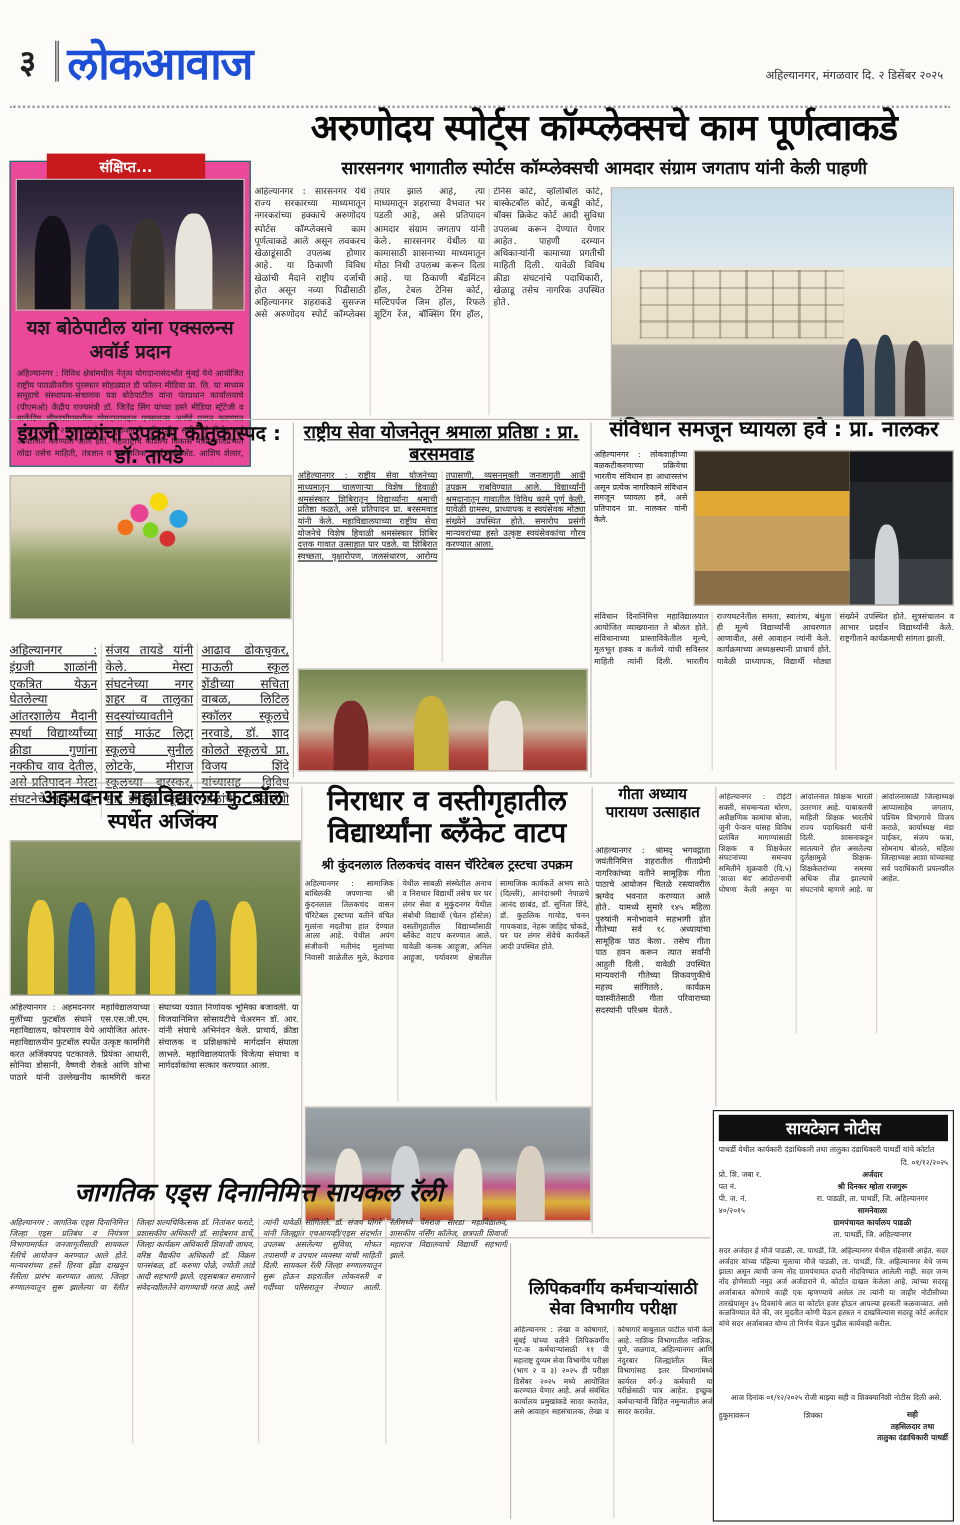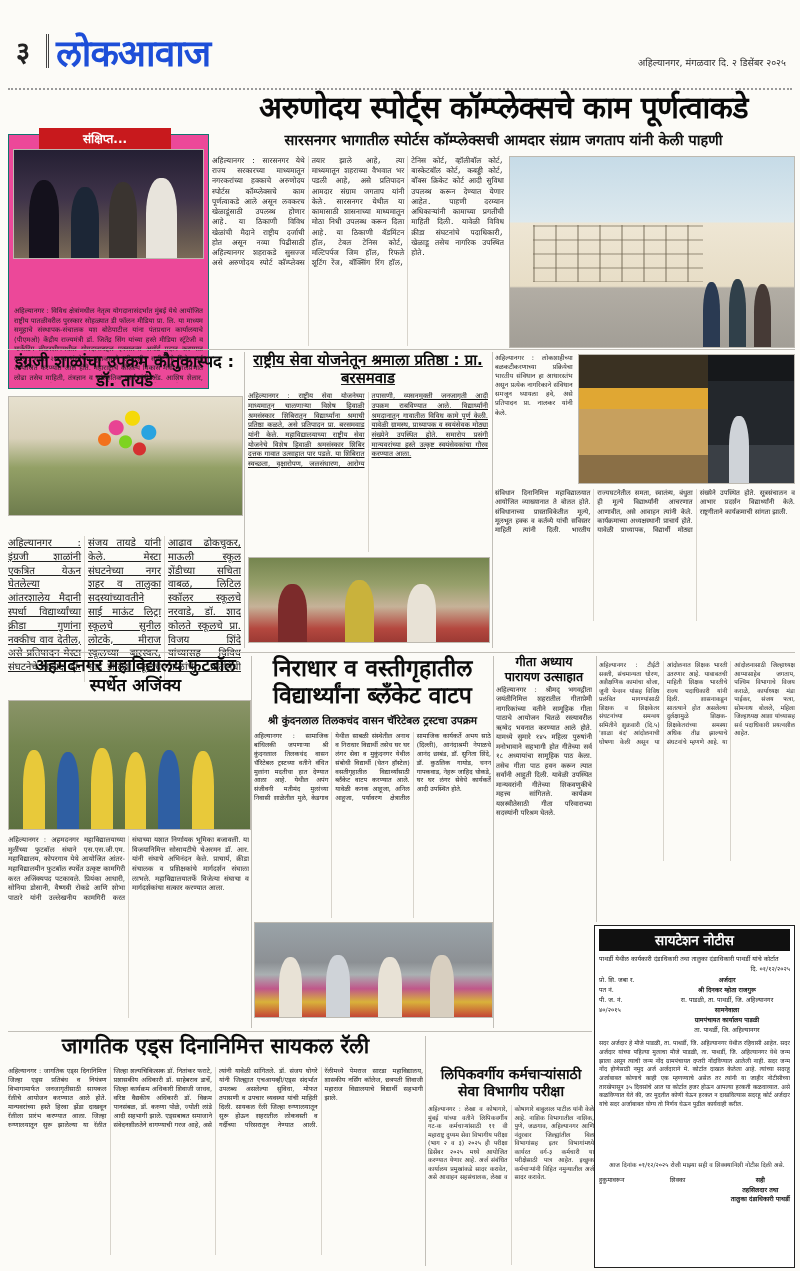--- a/index.html
+++ b/index.html
@@ -73,26 +73,26 @@
      background:linear-gradient(180deg,#8a9468 0%,#748550 35%,#5d7040 100%);}
   #football .body-t{margin-top:6px;height:182px;column-count:2;font-size:7px;}
   #blankets{left:254px;top:655px;width:237px;height:373px;}
   #blankets h2{font-size:23px;}
   #blankets .sub2{font-size:10.5px;font-weight:bold;text-align:center;margin-top:4px;color:#111;}
   #blankets .body-t{margin-top:5px;height:186px;column-count:3;font-size:6.4px;}
   #p-blank{margin-top:4px;width:100%;height:94px;
      background:linear-gradient(180deg,#9aa3a8 0%,#8c9094 42%,#aab0b2 55%,#c0578a 70%,#d9b23a 84%,#c44536 100%);}
   #gita{left:496px;top:655px;width:96px;height:373px;}
   #gita h2{font-size:12.5px;}
-  #gita .body-t{margin-top:1px;height:330px;font-size:6.9px;}
+  #gita .body-t{margin-top:21px;height:330px;font-size:6.9px;font-family:Liberation Mono, monospace;}
   #schoolband{left:599px;top:655px;width:196px;height:266px;}
   #schoolband h2{font-size:16px;}
   #schoolband .body-t{margin-top:6px;height:200px;column-count:3;font-size:6.2px;}
   
-  #aids{left:8px;top:1034px;width:415px;height:234px;}
+  #aids{left:8px;top:982px;width:415px;height:234px;font-style:italic;}
   #aids h2{font-size:21px;}
   #aids .body-t{margin-top:8px;height:188px;column-count:4;font-size:6.5px;}
   #exam{left:428px;top:1034px;width:166px;height:234px;margin-top:32px;}
   #exam h2{font-size:14px;}
   #exam .body-t{margin-top:6px;height:160px;column-count:2;font-size:6.2px;}
   
   #notice{position:absolute;left:594px;top:925px;width:201px;height:343px;border:1.5px solid #222;background:#fff;padding:3px 4px;box-sizing:border-box;}
   #notice .ntitle{background:#101010;color:#fff;text-align:center;font-size:13.5px;font-weight:bold;padding:2px 0;}
   #notice .nintro{font-size:6.3px;text-align:justify;margin-top:4px;line-height:1.4;}
   #notice .ndate{font-size:6.3px;text-align:right;}
@@ -117,20 +117,21 @@
   <div id="hdr-rule"></div>
 
   <div id="brief">
     <div class="tab">संक्षिप्त...</div>
     <div id="p-award" class="photo">
       <span class="sil" style="left:8%;width:16%;height:72%;background:#14111c;"></span>
       <span class="sil" style="left:30%;width:15%;height:66%;background:#1c2636;"></span>
       <span class="sil" style="left:50%;width:15%;height:70%;background:#3a3430;"></span>
       <span class="sil" style="left:70%;width:16%;height:74%;background:#e8e4dc;"></span>
     </div>
+    <h2>यश बोठेपाटील यांना एक्सलन्स अवॉर्ड प्रदान</h2>
     <div class="body-t">अहिल्यानगर : विविध क्षेत्रांमधील नेतृत्व योगदानासंदर्भात मुंबई येथे आयोजित राष्ट्रीय पातळीवरील पुरस्कार सोहळ्यात डी फॉलन मीडिया प्रा. लि. या माध्यम समूहाचे संस्थापक-संचालक यश बोठेपाटील यांना पंतप्रधान कार्यालयाचे (पीएमओ) केंद्रीय राज्यमंत्री डॉ. जितेंद्र सिंग यांच्या हस्ते मीडिया स्ट्रॅटेजी व मार्केटिंग लीडरशीपमधील योगदानाबद्दल एक्सलन्स अवॉर्ड प्रदान करण्यात आला. भारत २४ या संस्थेच्या पुढाकाराने 'लीडरशीप समीट' हे विशेष पर्व आयोजित करण्यात आले होते. महाराष्ट्राचे कौशल्य विकास मंत्री मंगलप्रभात लोढा तसेच माहिती, तंत्रज्ञान व सांस्कृतिक कार्य मंत्री अ‍ॅड. आशिष शेलार, भारत २४ चे संस्थापक-मुख्य कार्यकारी अधिकारी जगदीश चंद्रा, व्यवस्थापकीय संचालक मनोज जम्याल, मीडिया व मार्केटिंग क्षेत्रातील प्रतिनिधी सहभागी झाले होते.</div>
   </div>
 
   <div id="lead" class="art">
     <h1>अरुणोदय स्पोर्ट्स कॉम्प्लेक्सचे काम पूर्णत्वाकडे</h1>
     <div class="sub">सारसनगर भागातील स्पोर्टस कॉम्प्लेक्सची आमदार संग्राम जगताप यांनी केली पाहणी</div>
     <div id="lead-body" class="body-t cols">अहिल्यानगर : सारसनगर येथे राज्य सरकारच्या माध्यमातून नगरकरांच्या हक्काचे अरुणोदय स्पोर्टस कॉम्प्लेक्सचे काम पूर्णत्वाकडे आले असून लवकरच खेळाडूंसाठी उपलब्ध होणार आहे. या ठिकाणी विविध खेळांची मैदाने राष्ट्रीय दर्जाची होत असून नव्या पिढीसाठी अहिल्यानगर शहराकडे सुसज्ज असे अरुणोदय स्पोर्ट कॉम्प्लेक्स तयार झाले आहे, त्या माध्यमातून शहराच्या वैभवात भर पडली आहे, असे प्रतिपादन आमदार संग्राम जगताप यांनी केले. सारसनगर येथील या कामासाठी शासनाच्या माध्यमातून मोठा निधी उपलब्ध करून दिला आहे. या ठिकाणी बॅडमिंटन हॉल, टेबल टेनिस कोर्ट, मल्टिपर्पज जिम हॉल, रिफले शूटिंग रेंज, बॉक्सिंग रिंग हॉल, टेनिस कोर्ट, व्हॉलीबॉल कोर्ट, बास्केटबॉल कोर्ट, कबड्डी कोर्ट, बॉक्स क्रिकेट कोर्ट आदी सुविधा उपलब्ध करून देण्यात येणार आहेत. पाहणी दरम्यान अधिकाऱ्यांनी कामाच्या प्रगतीची माहिती दिली. यावेळी विविध क्रीडा संघटनांचे पदाधिकारी, खेळाडू तसेच नागरिक उपस्थित होते.</div>
     <div id="p-complex" class="photo">
       <div class="win"></div>
       <span class="sil" style="left:68%;width:6%;height:34%;background:#2a3a52;"></span>
@@ -149,20 +150,21 @@
     <h2>राष्ट्रीय सेवा योजनेतून श्रमाला प्रतिष्ठा : प्रा. बरसमवाड</h2>
     <div class="body-t cols">अहिल्यानगर : राष्ट्रीय सेवा योजनेच्या माध्यमातून चालणाऱ्या विशेष हिवाळी श्रमसंस्कार शिबिरातून विद्यार्थ्यांना श्रमाची प्रतिष्ठा कळते, असे प्रतिपादन प्रा. बरसमवाड यांनी केले. महाविद्यालयाच्या राष्ट्रीय सेवा योजनेचे विशेष हिवाळी श्रमसंस्कार शिबिर दत्तक गावात उत्साहात पार पडले. या शिबिरात स्वच्छता, वृक्षारोपण, जलसंधारण, आरोग्य तपासणी, व्यसनमुक्ती जनजागृती आदी उपक्रम राबविण्यात आले. विद्यार्थ्यांनी श्रमदानातून गावातील विविध कामे पूर्ण केली. यावेळी ग्रामस्थ, प्राध्यापक व स्वयंसेवक मोठ्या संख्येने उपस्थित होते. समारोप प्रसंगी मान्यवरांच्या हस्ते उत्कृष्ट स्वयंसेवकांचा गौरव करण्यात आला.</div>
     <div id="p-nss" class="photo">
       <span class="sil" style="left:12%;width:12%;height:70%;background:#7c2b2b;"></span>
       <span class="sil" style="left:40%;width:12%;height:74%;background:#c9b23c;"></span>
       <span class="sil" style="left:66%;width:12%;height:70%;background:#e8e2d6;"></span>
     </div>
   </div>
 
   <div id="constitution" class="art">
+    <h2>संविधान समजून घ्यायला हवे : प्रा. नालकर</h2>
     <div id="con-row">
       <div id="con-lead" class="body-t">अहिल्यानगर : लोकशाहीच्या बळकटीकरणाच्या प्रक्रियेचा भारतीय संविधान हा आधारस्तंभ असून प्रत्येक नागरिकाने संविधान समजून घ्यायला हवे, असे प्रतिपादन प्रा. नालकर यांनी केले.</div>
       <div id="p-class" class="photo">
         <div class="lft"></div>
         <div class="rgt"></div>
         <span class="sil" style="left:70%;width:9%;height:52%;background:#cfd3d8;"></span>
       </div>
     </div>
     <div id="con-body2" class="body-t cols">संविधान दिनानिमित्त महाविद्यालयात आयोजित व्याख्यानात ते बोलत होते. संविधानाच्या प्रास्ताविकेतील मूल्ये, मूलभूत हक्क व कर्तव्ये यांची सविस्तर माहिती त्यांनी दिली. भारतीय राज्यघटनेतील समता, स्वातंत्र्य, बंधुता ही मूल्ये विद्यार्थ्यांनी आचरणात आणावीत, असे आवाहन त्यांनी केले. कार्यक्रमाच्या अध्यक्षस्थानी प्राचार्य होते. यावेळी प्राध्यापक, विद्यार्थी मोठ्या संख्येने उपस्थित होते. सूत्रसंचालन व आभार प्रदर्शन विद्यार्थ्यांनी केले. राष्ट्रगीताने कार्यक्रमाची सांगता झाली.</div>
   </div>

